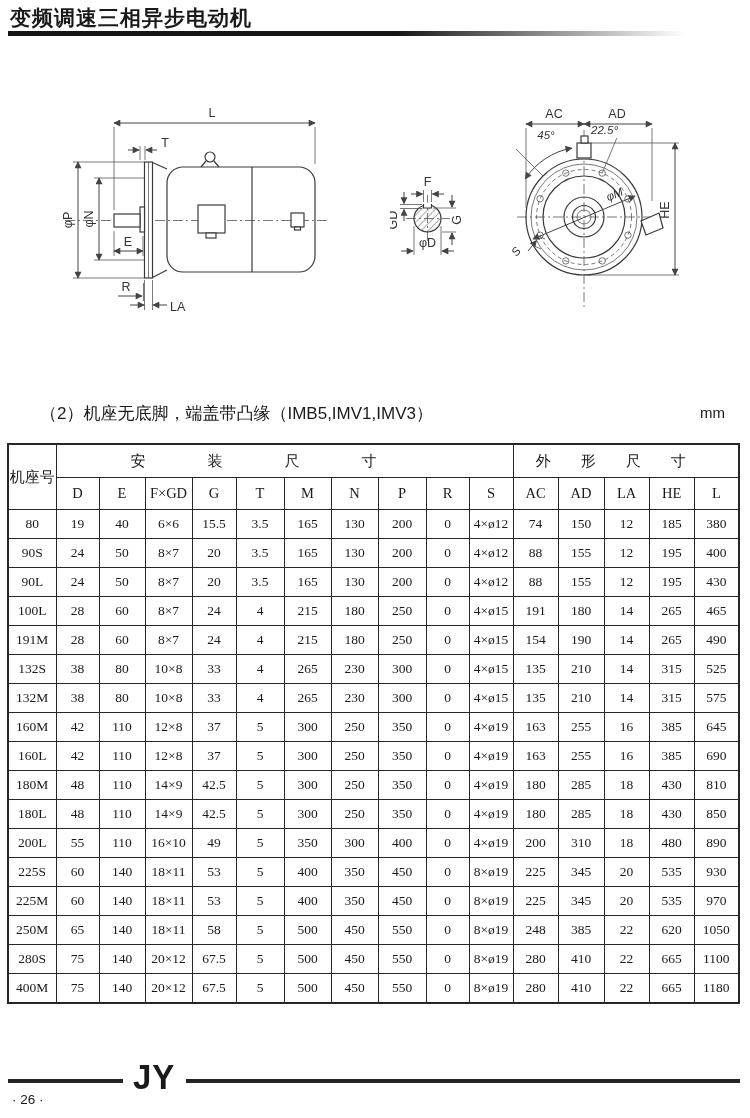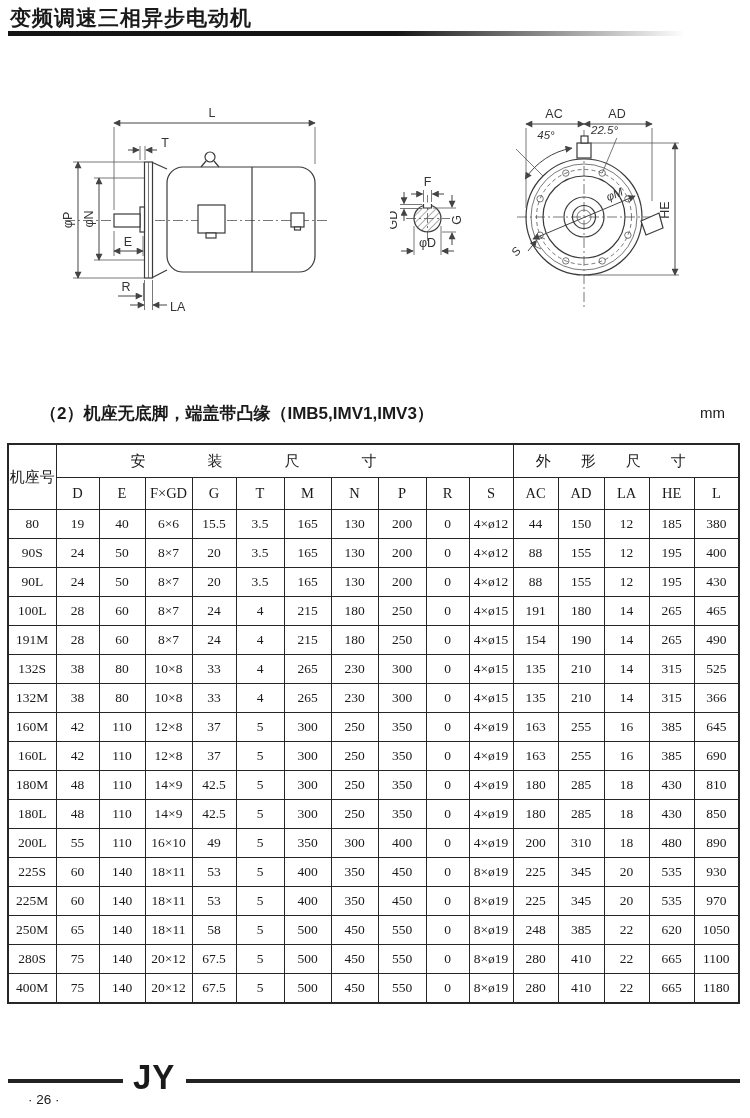--- a/index.html
+++ b/index.html
@@ -1,21 +1,21 @@
 <!DOCTYPE html>
 <html><head>
 <meta charset="utf-8">
 <style>
   html,body{margin:0;padding:0;background:#ffffff;}
   .page{position:relative;width:750px;height:1118px;background:#fff;overflow:hidden;
         font-family:"Liberation Sans",sans-serif;color:#1a1a1a;}
   .title{position:absolute;left:10px;top:4px;font-size:21px;font-weight:bold;letter-spacing:1px;}
   .title-rule{position:absolute;left:8px;top:31px;width:706px;height:4.5px;
         background:linear-gradient(to right,#151515 0%,#151515 55%,rgba(21,21,21,0) 96%);}
-  .caption{position:absolute;left:40px;top:402px;font-size:17px;font-weight:bold;}
+  .caption{position:absolute;left:40px;top:402px;font-size:17px;font-weight:normal;}
   .unit{position:absolute;left:700px;top:404px;font-size:15px;font-weight:normal;}
   svg{position:absolute;}
   svg text{font-family:"Liberation Sans",sans-serif;font-size:12.5px;fill:#333;}
   svg .it{font-style:italic;font-size:11.5px;}
   .dim{stroke:#444;stroke-width:1;fill:none;}
   .thin{stroke:#555;stroke-width:0.8;fill:none;}
   .cl{stroke:#555;stroke-width:0.8;fill:none;stroke-dasharray:10 3 2 3;}
   .part{stroke:#3a3a3a;stroke-width:1.2;fill:none;}
   .partf{stroke:#3a3a3a;stroke-width:1.2;fill:#fff;}
   table.dims{position:absolute;left:7px;top:443px;width:731px;border-collapse:collapse;
@@ -26,21 +26,21 @@
   table.dims thead tr.cols th{height:31px;font-size:14.5px;}
   th.frame-hd{font-size:14px;}
   th.group-install{letter-spacing:62px;padding-left:62px;margin-top:40px;}
   th.group-outline{letter-spacing:30px;padding-left:30px;}
   table.dims tbody td,table.dims tbody th{height:28px;}
   .footer-rule{position:absolute;top:1079px;height:4px;background:#232323;}
   .fr-left{left:8px;width:115px;}
   .fr-right{left:186px;width:554px;}
   .footer-logo{position:absolute;left:133px;top:1058px;font-size:33px;font-weight:900;
         font-family:"Liberation Sans",sans-serif;letter-spacing:1px;transform:scaleY(1.05);}
-  .page-number{position:absolute;left:12px;top:1092px;font-size:13.5px;margin-left:16px;}
+  .page-number{position:absolute;left:12px;top:1092px;font-size:13.5px;}
 </style>
 </head>
 <body>
 
 <div class="page">
 
   <div class="title">变频调速三相异步电动机</div>
   <div class="title-rule"></div>
 
   <svg style="left:60px;top:98px;" width="345" height="240" viewBox="0 0 345 240">
@@ -247,21 +247,21 @@
           <td>19</td>
           <td>40</td>
           <td>6×6</td>
           <td>15.5</td>
           <td>3.5</td>
           <td>165</td>
           <td>130</td>
           <td>200</td>
           <td>0</td>
           <td>4×ø12</td>
-          <td>44</td>
+          <td>74</td>
           <td>150</td>
           <td>12</td>
           <td>185</td>
           <td>380</td>
         </tr>
         <tr>
           <th>90S</th>
           <td>24</td>
           <td>50</td>
           <td>8×7</td>
@@ -359,21 +359,21 @@
           <td>4</td>
           <td>265</td>
           <td>230</td>
           <td>300</td>
           <td>0</td>
           <td>4×ø15</td>
           <td>135</td>
           <td>210</td>
           <td>14</td>
           <td>315</td>
-          <td>366</td>
+          <td>575</td>
         </tr>
         <tr>
           <th>160M</th>
           <td>42</td>
           <td>110</td>
           <td>12×8</td>
           <td>37</td>
           <td>5</td>
           <td>300</td>
           <td>250</td>

